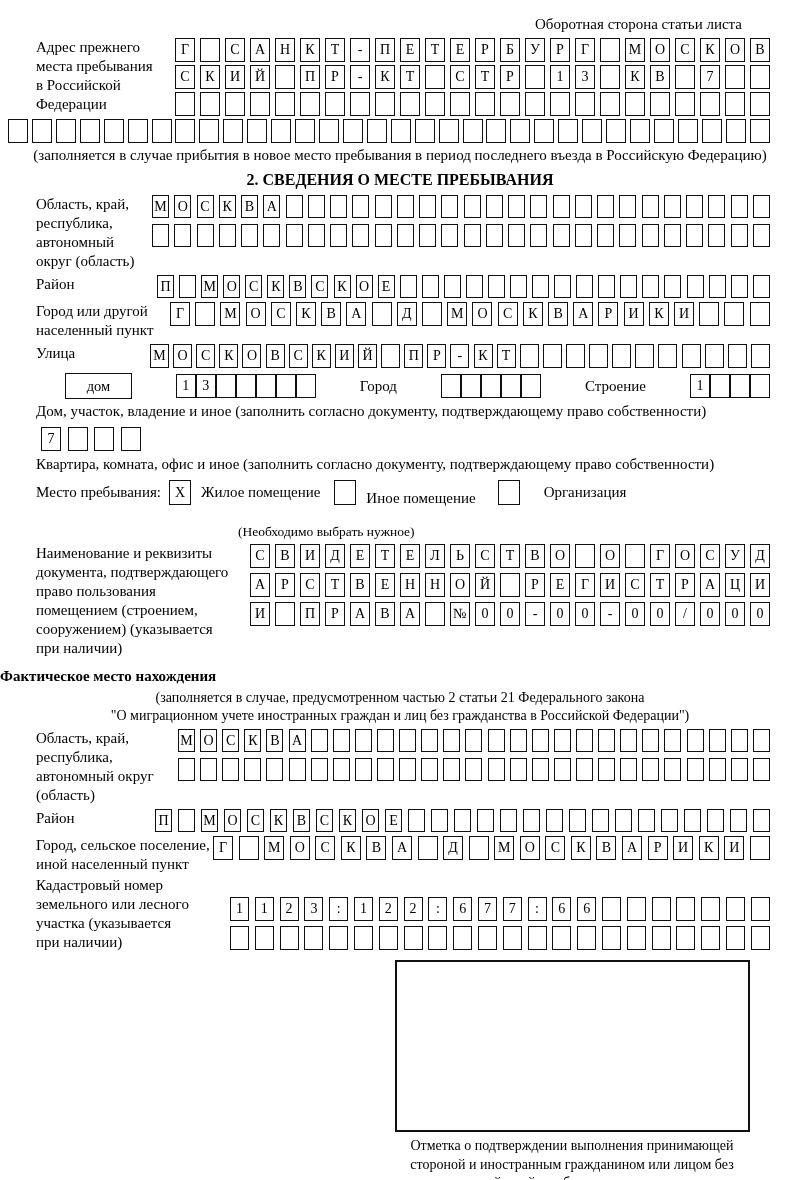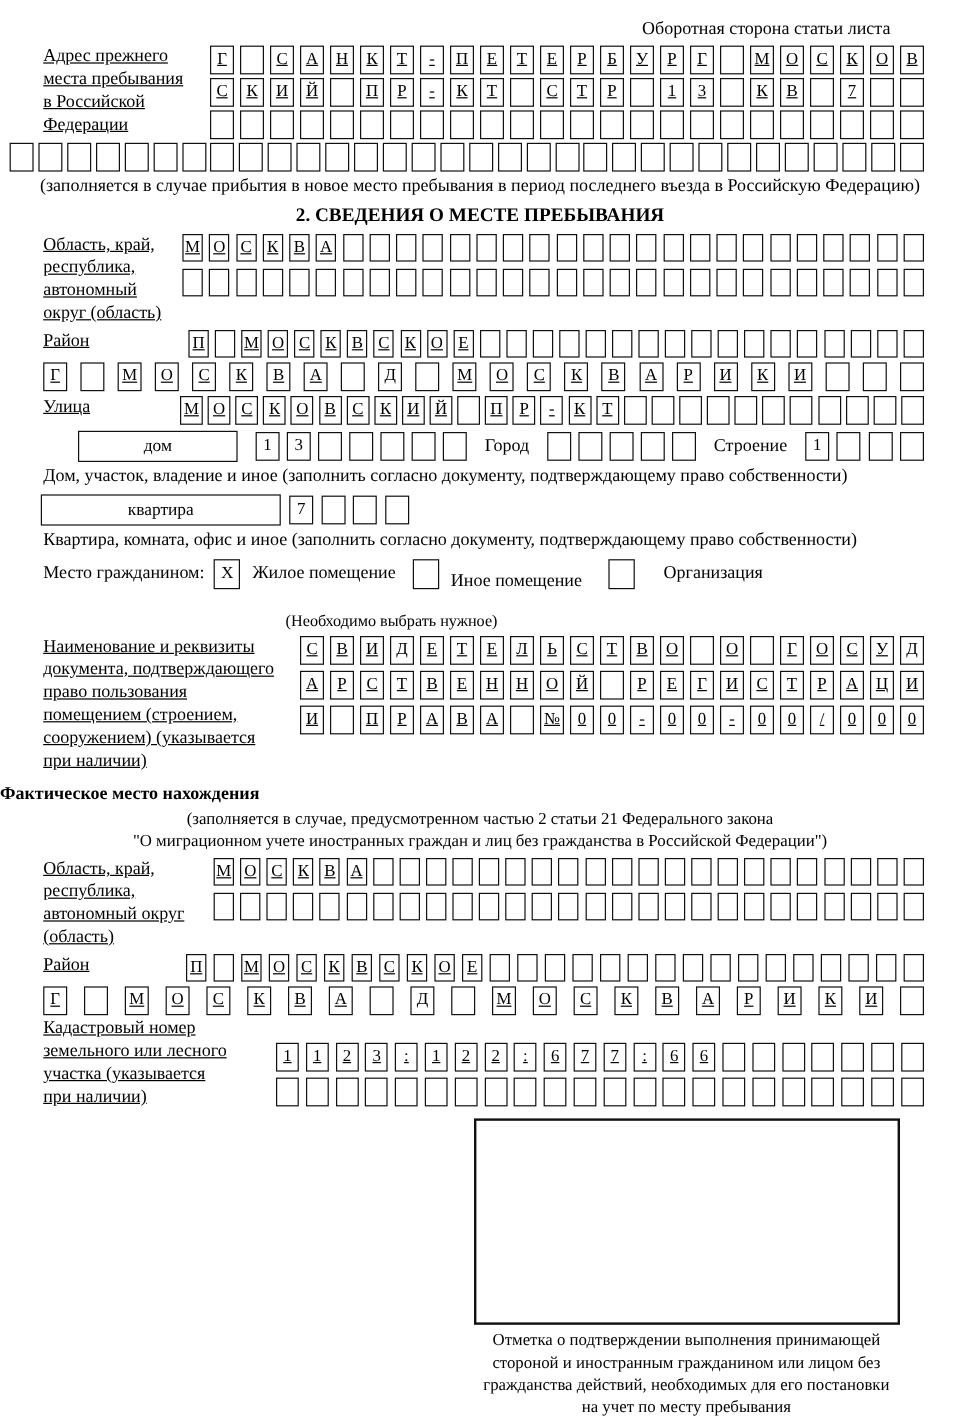--- a/index.html
+++ b/index.html
@@ -4,21 +4,21 @@
 <style>
   html,body{margin:0;padding:0;background:#fff;}
   body{
     width:800px;height:1180px;
     font-family:"Liberation Serif","DejaVu Serif",serif;
     color:#000;font-size:15px;position:relative;overflow:hidden;
   }
   .header-note{padding:16px 58px 0 0;text-align:right;font-size:15px;}
 
   
-  .field{display:flex;margin:0 30px 0 36px;text-decoration:underline;}
+  .field{display:flex;margin:0 30px 0 36px;}
   .field-label{flex:none;font-size:15px;line-height:19px;white-space:pre-line;}
   .field-cells{flex:1;display:flex;flex-direction:column;gap:3px;min-width:0;}
   .boxrow{display:flex;justify-content:space-between;height:24px;}
 
   .cell{
     box-sizing:border-box;flex:none;width:20px;height:24px;
     border:1.8px solid #101010;display:inline-flex;align-items:center;justify-content:center;
     font-size:14px;line-height:1;background:#fff;
   }
   .cells-sm .cell{width:17px;height:23px;border-width:1.5px;}
@@ -26,21 +26,21 @@
   .cells-lg .cell{width:20px;height:24px;}
 
   .fullrow{margin:3px 30px 0 8px;}
 
   .caption{font-size:15px;line-height:17px;margin:3px 30px 0 36px;}
   .caption-center{text-align:center;margin:4px 20px 0 20px;}
 
   .sec-title{font-weight:bold;font-size:16px;text-align:center;margin:7px 0 6px 0;}
   .sub-title{font-weight:bold;font-size:15px;text-align:left;margin:10px 0 2px 0;}
 
-  .house-row{display:flex;align-items:center;justify-content:space-between;margin:4px 30px 0 65px;height:28px;}
+  .house-row{display:flex;align-items:center;justify-content:space-between;margin:4px 30px 0 65px;height:28px;gap:44px;}
   .named-rect{box-sizing:border-box;border:1.8px solid #101010;height:26px;display:flex;align-items:center;justify-content:center;font-size:14.5px;}
   .rect-dom{width:133px;}
   .rect-kv{width:200px;}
   .inline-label{font-size:15px;white-space:nowrap;}
   .sub-boxrow{display:flex;justify-content:space-between;}
   .w7{width:176px;}
   .w5{width:124px;}
   .w4{width:99px;}
   .apt-row{display:flex;align-items:center;margin:5px 30px 0 34px;height:28px;}
   .apt-cells{width:100px;margin-left:7px;}
@@ -292,20 +292,22 @@
         <span class="cell"></span>
         <span class="cell"></span>
         <span class="cell"></span>
         <span class="cell"></span>
         <span class="cell"></span>
       </div>
   </div>
 </div>
 
 <div class="field mt3">
+  <div class="field-label" style="width:134px;">Город или другой
+населенный пункт</div>
   <div class="field-cells cells-lg">
     <div class="boxrow">
         <span class="cell filled">Г</span>
         <span class="cell"></span>
         <span class="cell filled">М</span>
         <span class="cell filled">О</span>
         <span class="cell filled">С</span>
         <span class="cell filled">К</span>
         <span class="cell filled">В</span>
         <span class="cell filled">А</span>
@@ -387,32 +389,31 @@
   <div class="sub-boxrow w4">
       <span class="cell filled">1</span>
       <span class="cell"></span>
       <span class="cell"></span>
       <span class="cell"></span>
     </div>
 </div>
 <div class="caption">Дом, участок, владение и иное (заполнить согласно документу, подтверждающему право собственности)</div>
 
 <div class="apt-row cells-lg">
-  <div class="named-rect rect-kv">квартира</div>
   <div class="sub-boxrow apt-cells">
       <span class="cell filled">7</span>
       <span class="cell"></span>
       <span class="cell"></span>
       <span class="cell"></span>
     </div>
 </div>
 <div class="caption">Квартира, комната, офис и иное (заполнить согласно документу, подтверждающему право собственности)</div>
 
 <div class="stay-row">
-  <span class="gap8">Место гражданином:</span>
+  <span class="gap8">Место пребывания:</span>
   <span class="cell">X</span>
   <span class="stay-opt">Жилое помещение</span>
   <span class="cell"></span>
   <span class="stay-opt" style="margin-right:22px;margin-top:12px;">Иное помещение</span>
   <span class="cell"></span>
   <span class="stay-opt" style="margin-left:24px;">Организация</span>
 </div>
 <div class="stay-caption">(Необходимо выбрать нужное)</div>
 
 <div class="field mt4">
@@ -595,20 +596,22 @@
         <span class="cell"></span>
         <span class="cell"></span>
         <span class="cell"></span>
         <span class="cell"></span>
         <span class="cell"></span>
       </div>
   </div>
 </div>
 
 <div class="field mt3">
+  <div class="field-label" style="width:177px;">Город, сельское поселение,
+иной населенный пункт</div>
   <div class="field-cells cells-lg">
     <div class="boxrow">
         <span class="cell filled">Г</span>
         <span class="cell"></span>
         <span class="cell filled">М</span>
         <span class="cell filled">О</span>
         <span class="cell filled">С</span>
         <span class="cell filled">К</span>
         <span class="cell filled">В</span>
         <span class="cell filled">А</span>

